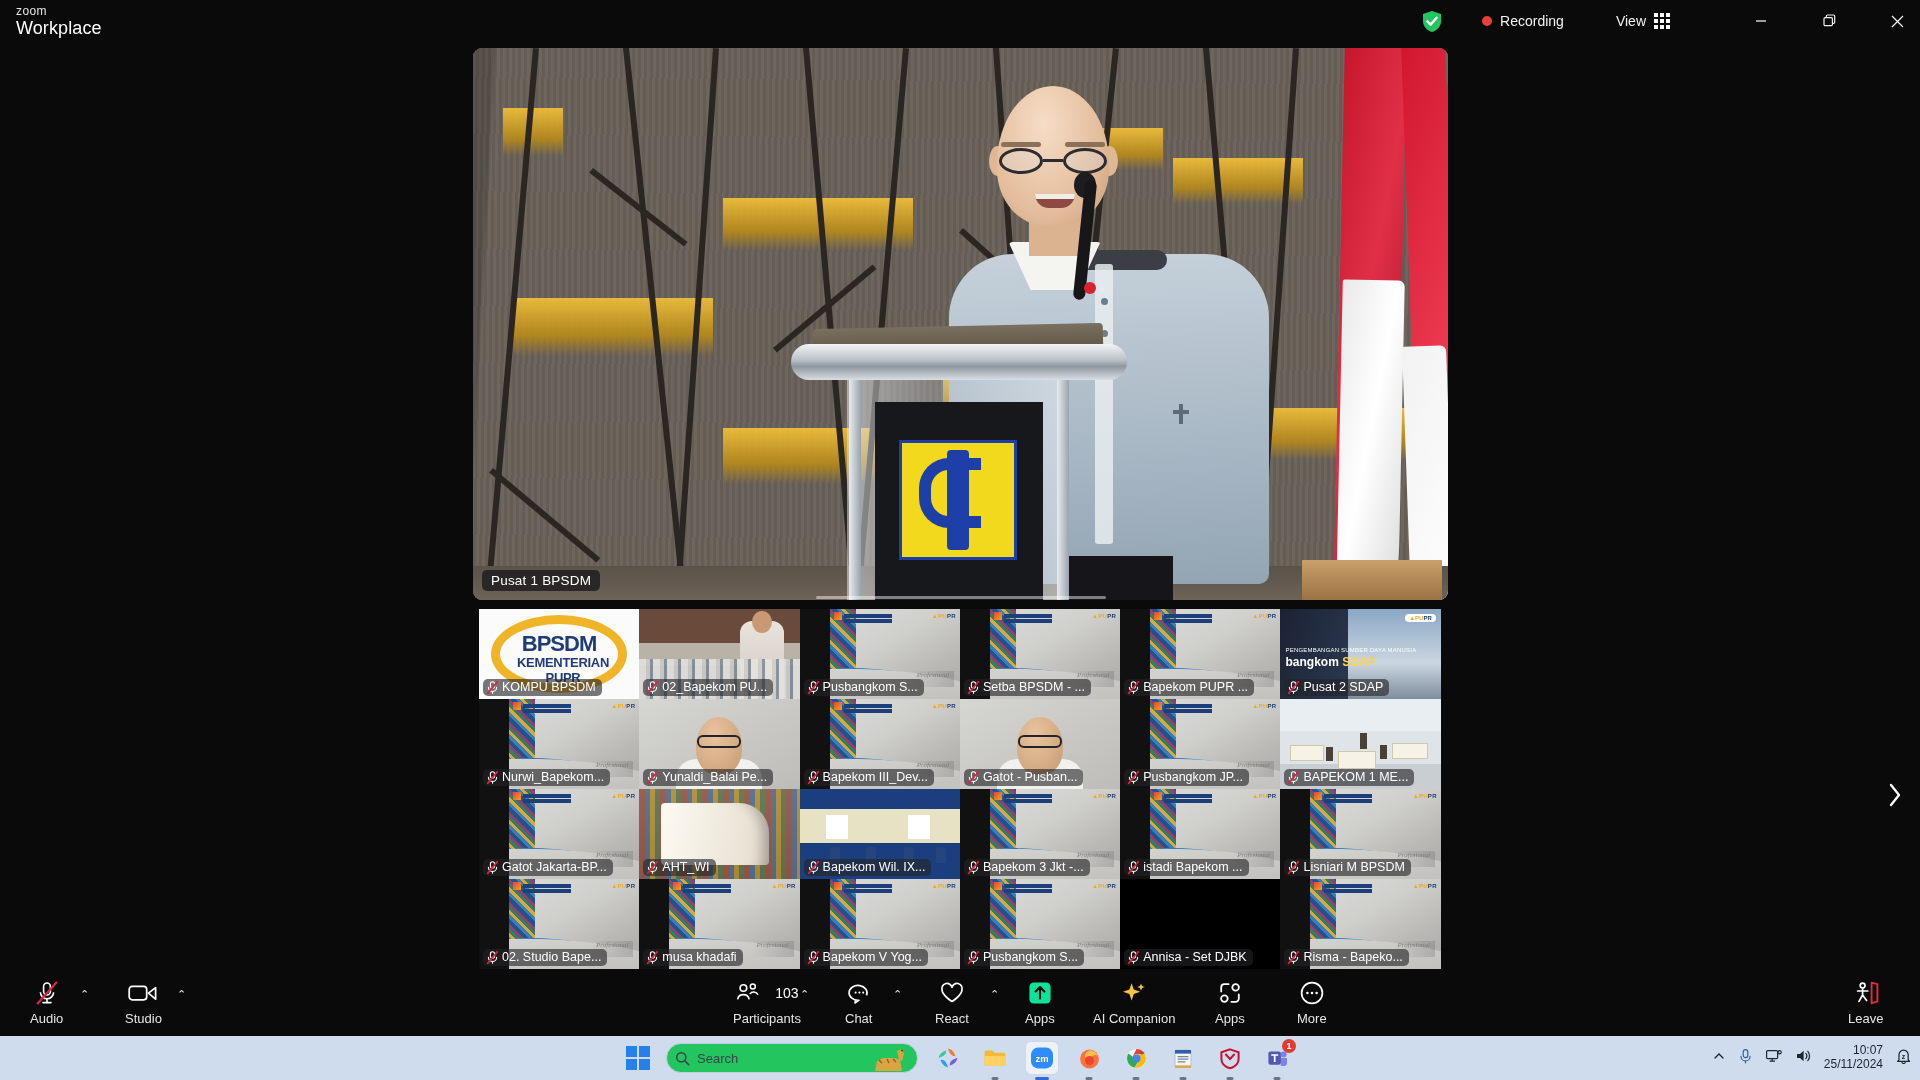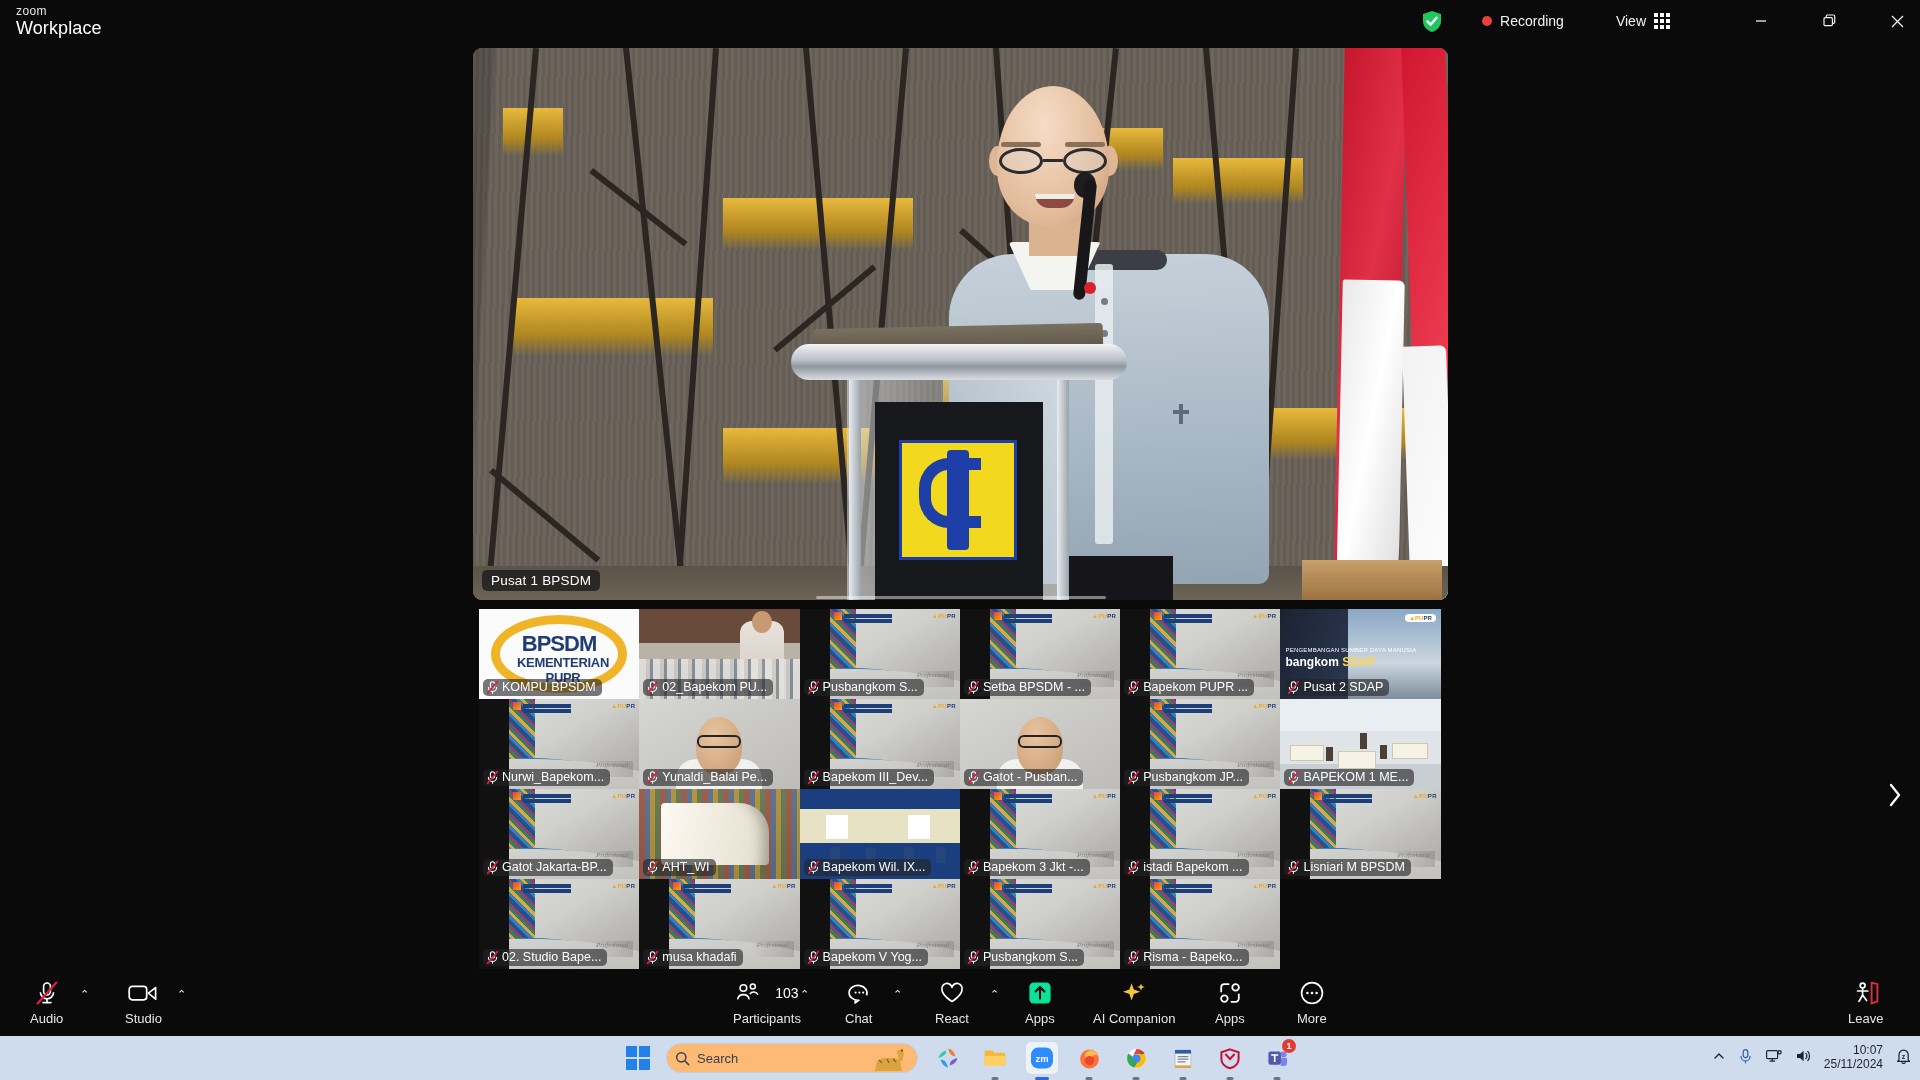--- a/index.html
+++ b/index.html
@@ -203,21 +203,21 @@
   .caret { position:absolute; top:12px; color:#e6e6e6; font-size:11px; cursor:pointer; }
   .ctrl .cnt { color:#fff; font-size:14px; }
   .ctrl.leave .lbl { color:#e6e6e6; }
 
   
   .taskbar { position:absolute; left:0; top:1036px; width:1920px; height:44px; background:#cfdced; display:flex; align-items:center; }
   .tb-center { position:absolute; left:50%; transform:translateX(-50%); display:flex; align-items:center; gap:6px; }
   .win-logo { width:24px; height:24px; display:grid; grid-template-columns:11px 11px; grid-template-rows:11px 11px; gap:2px; margin-right:10px; cursor:pointer;}
   .win-logo i { background:#2680eb; display:block; }
   .searchbox {
-    width:252px; height:30px; border-radius:16px; background:#fdba74; border:1px solid #c4cedb;
+    width:252px; height:30px; border-radius:16px; background:#22c55e; border:1px solid #c4cedb;
     display:flex; align-items:center; padding:0 8px; position:relative; cursor:text;
   }
   .searchbox .sp { color:#39424e; font-size:13px; margin-left:7px; }
   .giraffe { position:absolute; right:8px; bottom:0; width:40px; height:26px; }
   .tbicon { width:34px; height:34px; margin-left:7px; border-radius:6px; position:relative; display:flex; align-items:center; justify-content:center; cursor:pointer;}
   .tbicon.active { background:rgba(255,255,255,.62); box-shadow:0 0 0 1px rgba(120,140,170,.25) inset; }
   .tbdot { position:absolute; bottom:-5px; left:50%; transform:translateX(-50%); width:7px; height:3px; border-radius:2px; background:#6b7684; }
   .badge { position:absolute; top:-2px; right:-2px; background:#e03c31; color:#fff; font-size:9px; width:14px; height:14px; border-radius:50%; display:flex; align-items:center; justify-content:center; font-weight:bold;}
   .tray { position:absolute; right:8px; display:flex; align-items:center; gap:12px; }
   .clock { text-align:right; line-height:1.15; color:#1b2430; font-size:12px; cursor:pointer; }
@@ -823,20 +823,33 @@
               <svg width="11" height="13" viewBox="0 0 11 13">
                 <rect x="3.4" y="0.8" width="4.2" height="6.4" rx="2.1" fill="none" stroke="#ffffff" stroke-width="1.1"></rect>
                 <path d="M1.4 6.4 A4.1 4.1 0 0 0 9.6 6.4 M5.5 10.4 V12.2" fill="none" stroke="#ffffff" stroke-width="1.1" stroke-linecap="round"></path>
                 <path d="M0.6 12.4 L10.4 0.6" stroke="#e0213c" stroke-width="1.6" stroke-linecap="round"></path>
               </svg>
             </span>
             <span class="tlabel">Pusbangkom S...</span>
           </div>
         </div>
         <div class="thumb">
+          <div class="black"></div>
+          <div class="tname">
+            <span class="mute-ico">
+              <svg width="11" height="13" viewBox="0 0 11 13">
+                <rect x="3.4" y="0.8" width="4.2" height="6.4" rx="2.1" fill="none" stroke="#ffffff" stroke-width="1.1"></rect>
+                <path d="M1.4 6.4 A4.1 4.1 0 0 0 9.6 6.4 M5.5 10.4 V12.2" fill="none" stroke="#ffffff" stroke-width="1.1" stroke-linecap="round"></path>
+                <path d="M0.6 12.4 L10.4 0.6" stroke="#e0213c" stroke-width="1.6" stroke-linecap="round"></path>
+              </svg>
+            </span>
+            <span class="tlabel">Annisa - Set DJBK</span>
+          </div>
+        </div>
+        <div class="thumb">
           <div class="vbg">
             <div class="batik"></div>
             <div class="swoosh"></div>
             <div class="swoosh2"></div>
             <div class="hdr-logo">
               <span class="m"></span>
               <span class="t"></span>
             </div>
             <div class="pupr">▲PU<b>PR</b></div>
             <div class="sig">Profesional</div>

